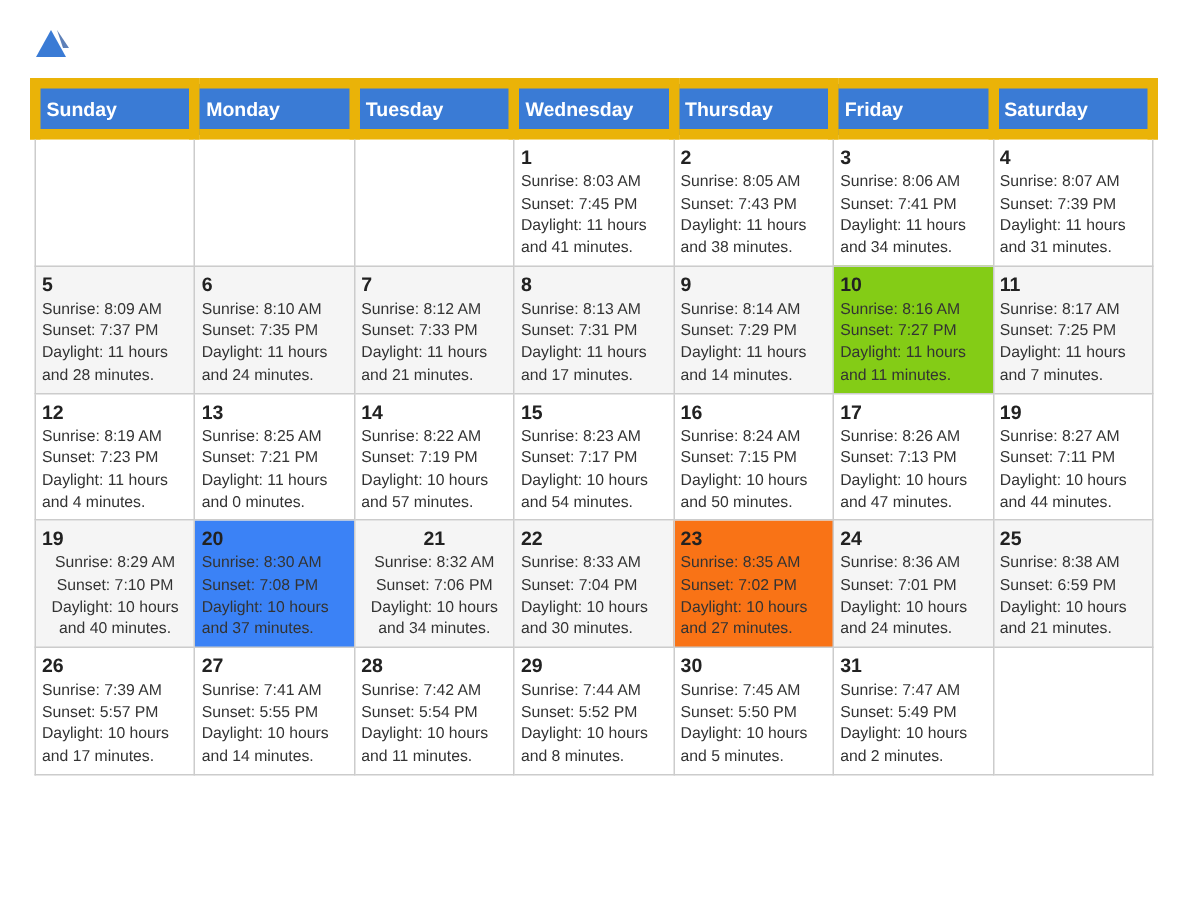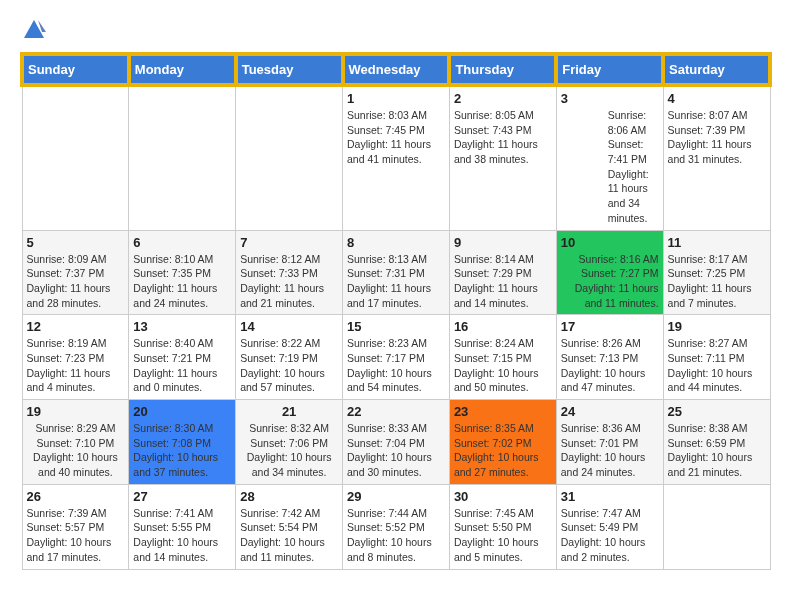--- a/index.html
+++ b/index.html
@@ -49,21 +49,21 @@
       border-collapse: collapse;
       font-size: 11px;
     }
     .calendar th {
       background-color: #3a7bd5;
       color: #fff;
       padding: 6px 4px;
       text-align: left;
       font-size: 13px;
       font-weight: bold;
-      border: 4px solid #eab308;
+      border: 7px solid #eab308;
     }
     .calendar td {
       border: 1px solid #ccc;
       vertical-align: top;
       padding: 4px;
       width: calc(100% / 7);
       min-height: 80px;
       background: #fff;
     }
     .calendar tr:nth-child(even) td {
@@ -142,21 +142,21 @@
 Daylight: 11 hours and 41 minutes.</div>
         </td>
         <td>
           <div class="day-number">2</div>
           <div class="day-info" style="white-space: pre-line;">Sunrise: 8:05 AM
 Sunset: 7:43 PM
 Daylight: 11 hours and 38 minutes.</div>
         </td>
         <td>
           <div class="day-number">3</div>
-          <div class="day-info" style="white-space: pre-line; margin-left: 47px;">Sunrise: 8:06 AM
+          <div class="day-info" style="white-space: pre-line;">Sunrise: 8:06 AM
 Sunset: 7:41 PM
 Daylight: 11 hours and 34 minutes.</div>
         </td>
         <td>
           <div class="day-number">4</div>
           <div class="day-info" style="white-space: pre-line;">Sunrise: 8:07 AM
 Sunset: 7:39 PM
 Daylight: 11 hours and 31 minutes.</div>
         </td>
       </tr>
@@ -184,43 +184,43 @@
           <div class="day-info" style="white-space: pre-line;">Sunrise: 8:13 AM
 Sunset: 7:31 PM
 Daylight: 11 hours and 17 minutes.</div>
         </td>
         <td style="background: rgb(245, 245, 245);">
           <div class="day-number">9</div>
           <div class="day-info" style="white-space: pre-line;">Sunrise: 8:14 AM
 Sunset: 7:29 PM
 Daylight: 11 hours and 14 minutes.</div>
         </td>
-        <td style="background: #22c55e;">
+        <td style="background: #84cc16;">
           <div class="day-number">10</div>
-          <div class="day-info" style="white-space: pre-line; text-align: right;">Sunrise: 8:16 AM
+          <div class="day-info" style="white-space: pre-line;">Sunrise: 8:16 AM
 Sunset: 7:27 PM
 Daylight: 11 hours and 11 minutes.</div>
         </td>
         <td style="background: rgb(245, 245, 245);">
           <div class="day-number">11</div>
           <div class="day-info" style="white-space: pre-line;">Sunrise: 8:17 AM
 Sunset: 7:25 PM
 Daylight: 11 hours and 7 minutes.</div>
         </td>
       </tr>
       <tr>
         <td>
           <div class="day-number">12</div>
           <div class="day-info" style="white-space: pre-line;">Sunrise: 8:19 AM
 Sunset: 7:23 PM
 Daylight: 11 hours and 4 minutes.</div>
         </td>
         <td>
           <div class="day-number">13</div>
-          <div class="day-info" style="white-space: pre-line;">Sunrise: 8:40 AM
+          <div class="day-info" style="white-space: pre-line;">Sunrise: 8:25 AM
 Sunset: 7:21 PM
 Daylight: 11 hours and 0 minutes.</div>
         </td>
         <td>
           <div class="day-number">14</div>
           <div class="day-info" style="white-space: pre-line;">Sunrise: 8:22 AM
 Sunset: 7:19 PM
 Daylight: 10 hours and 57 minutes.</div>
         </td>
         <td>

